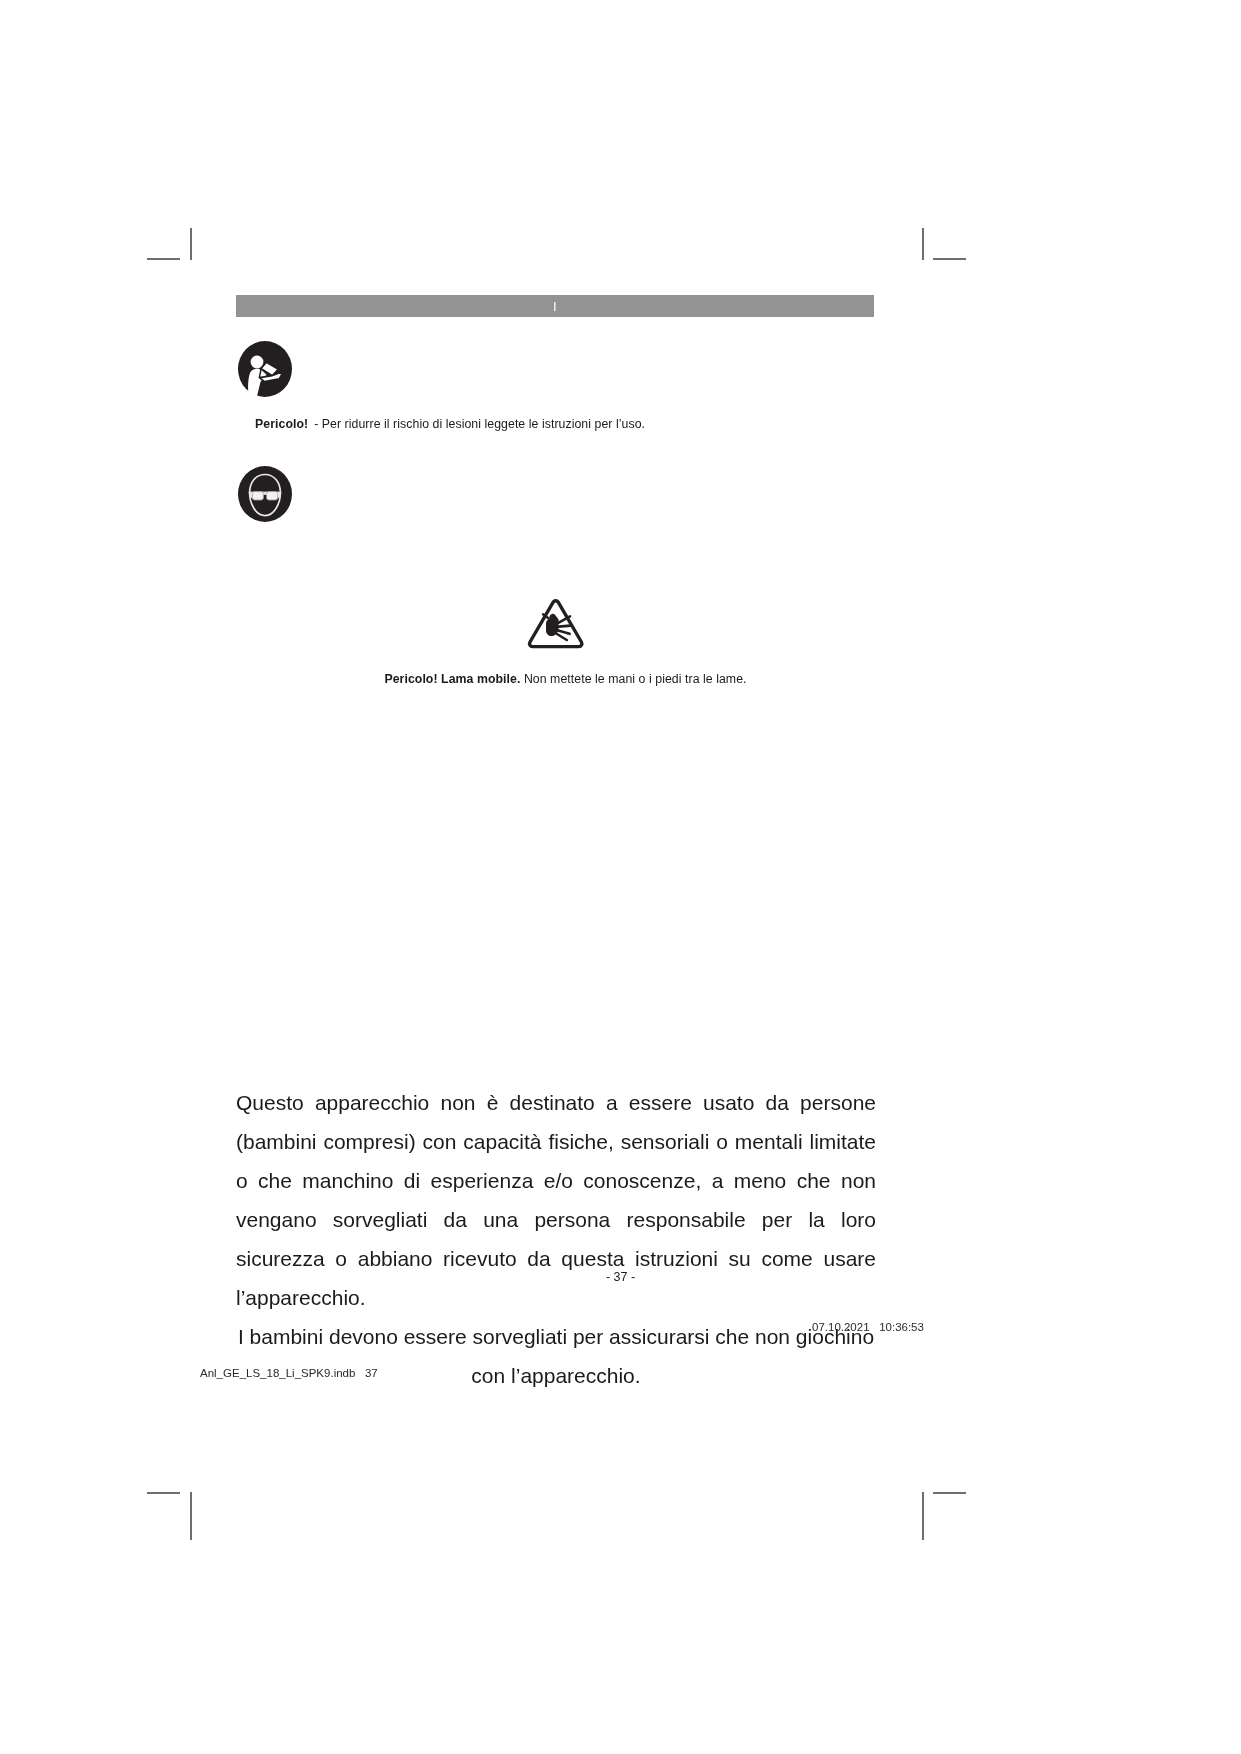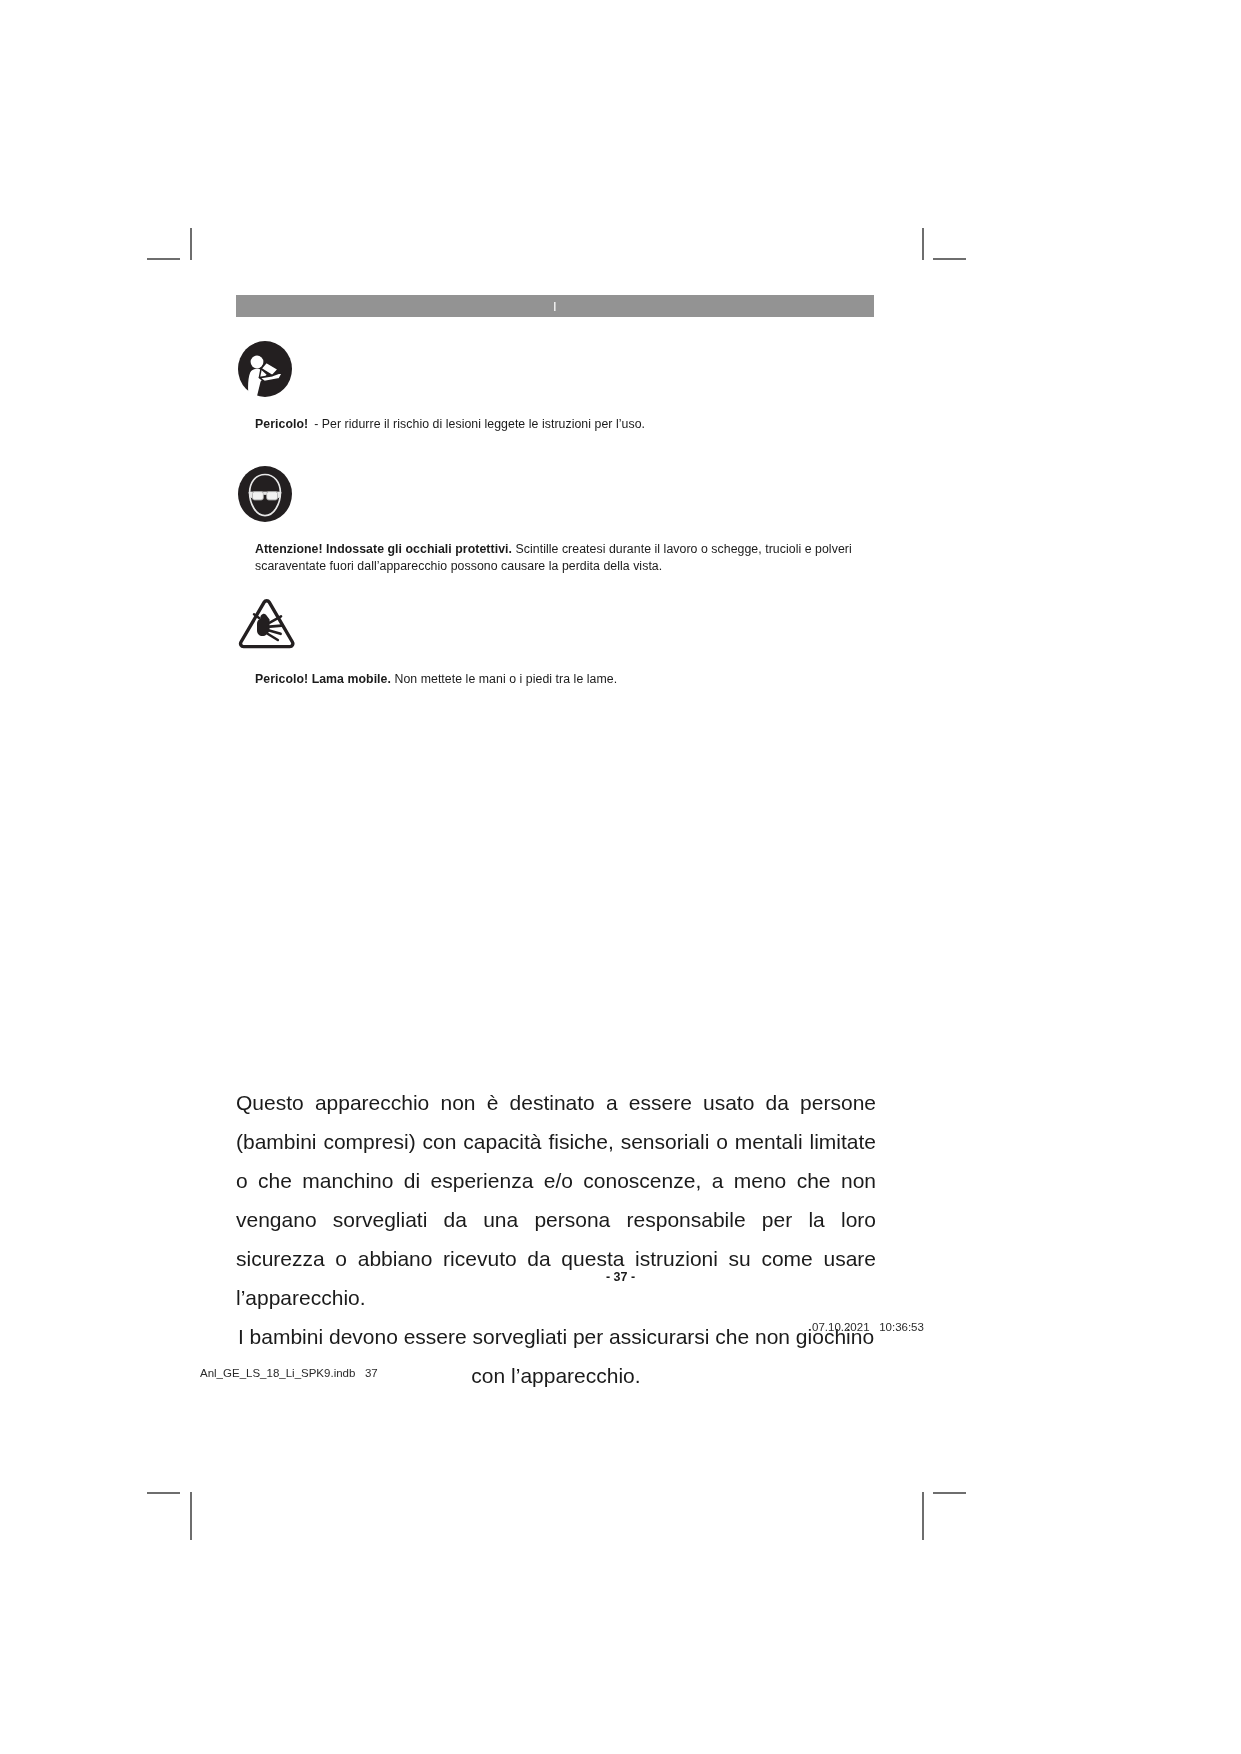--- a/index.html
+++ b/index.html
@@ -56,21 +56,21 @@
   }
 
   
   .warn {
     position: absolute;
     left: 236px;
     width: 640px;
   }
   .warn-1 { top: 340px; }
   .warn-2 { top: 465px; }
-  .warn-3 { top: 597px; }
+  .warn-3 { top: 597px; text-align: center; }
 
   .warn-icon {
     display: block;
     margin: 0 0 14px 0;
   }
 
   .warn-text {
     font-size: 12.3px;
     line-height: 16.5px;
     color: #1b1b1b;
@@ -101,21 +101,20 @@
 
   
   .page-number {
     position: absolute;
     left: 0;
     right: 0;
     top: 1270px;
     text-align: center;
     font-size: 12.5px;
     color: #1b1b1b;
-    font-weight: bold;
   }
   .footer-left {
     position: absolute;
     left: 200px;
     top: 1367px;
     font-size: 11.5px;
     color: #2a2a2a;
     white-space: pre;
   }
   .footer-right {
@@ -167,23 +166,20 @@
         <ellipse cx="29" cy="29" rx="27" ry="28" fill="#231f20"></ellipse>
         <path d="M29 9.5 C38.4 9.5 44.4 17.4 44.4 27.8 C44.4 38.6 38.2 50.6 29 50.6 C19.8 50.6 13.6 38.6 13.6 27.8 C13.6 17.4 19.6 9.5 29 9.5 Z" fill="none" stroke="#e8e8e8" stroke-width="1.7"></path>
         <path d="M14.4 26.6 L43.6 26.6 L43.6 29.3 L14.4 29.3 Z" fill="#dedede"></path>
         <rect x="16.4" y="26.6" width="11.0" height="8.4" rx="2.2" fill="#f2f2f2" stroke="#9a9a9a" stroke-width="0.9"></rect>
         <rect x="30.6" y="26.6" width="11.0" height="8.4" rx="2.2" fill="#f2f2f2" stroke="#9a9a9a" stroke-width="0.9"></rect>
         <rect x="27.4" y="27.4" width="3.2" height="2.4" fill="#e0e0e0"></rect>
         <path d="M12.6 27.0 L16.4 27.0 L16.4 33.6 L13.4 31.8 Z" fill="#e8e8e8"></path>
         <path d="M45.4 27.0 L41.6 27.0 L41.6 33.6 L44.6 31.8 Z" fill="#e8e8e8"></path>
       </svg>
     </span>
-    <p class="warn-text">
-      <b>Attenzione! Indossate gli occhiali protettivi.</b> <span>Scintille createsi durante il lavoro o schegge, trucioli e polveri scaraventate fuori dall’apparecchio possono causare la perdita della vista.</span>
-    </p>
   </div>
 
   <div class="warn warn-3">
     <span class="warn-icon">
       <svg width="62" height="56" viewBox="0 0 62 56" aria-hidden="true">
         <path d="M28.2 5.2 C29.4 3.2 32.0 3.2 33.2 5.2 L56.4 45.0 C57.6 47.1 56.2 49.6 53.8 49.6 L7.6 49.6 C5.2 49.6 3.8 47.1 5.0 45.0 Z" fill="none" stroke="#231f20" stroke-width="3.4" stroke-linejoin="round"></path>
         <path d="M21.0 26.8 C21.0 24.4 22.4 22.4 24.4 21.8 C24.0 19.6 25.0 17.6 26.8 17.0 C28.0 16.6 29.2 17.0 30.0 17.8 L33.6 22.4 L33.6 31.4 C33.6 35.0 31.2 38.2 27.4 39.0 C24.0 39.6 21.0 37.0 21.0 33.4 Z" fill="#231f20"></path>
         <path d="M23.4 21.2 L18.0 17.2" stroke="#231f20" stroke-width="2.4" stroke-linecap="round"></path>
         <path d="M33.8 25.6 L45.0 19.4" stroke="#231f20" stroke-width="2.6" stroke-linecap="round"></path>
         <path d="M33.8 29.6 L45.6 28.6" stroke="#231f20" stroke-width="2.6" stroke-linecap="round"></path>

